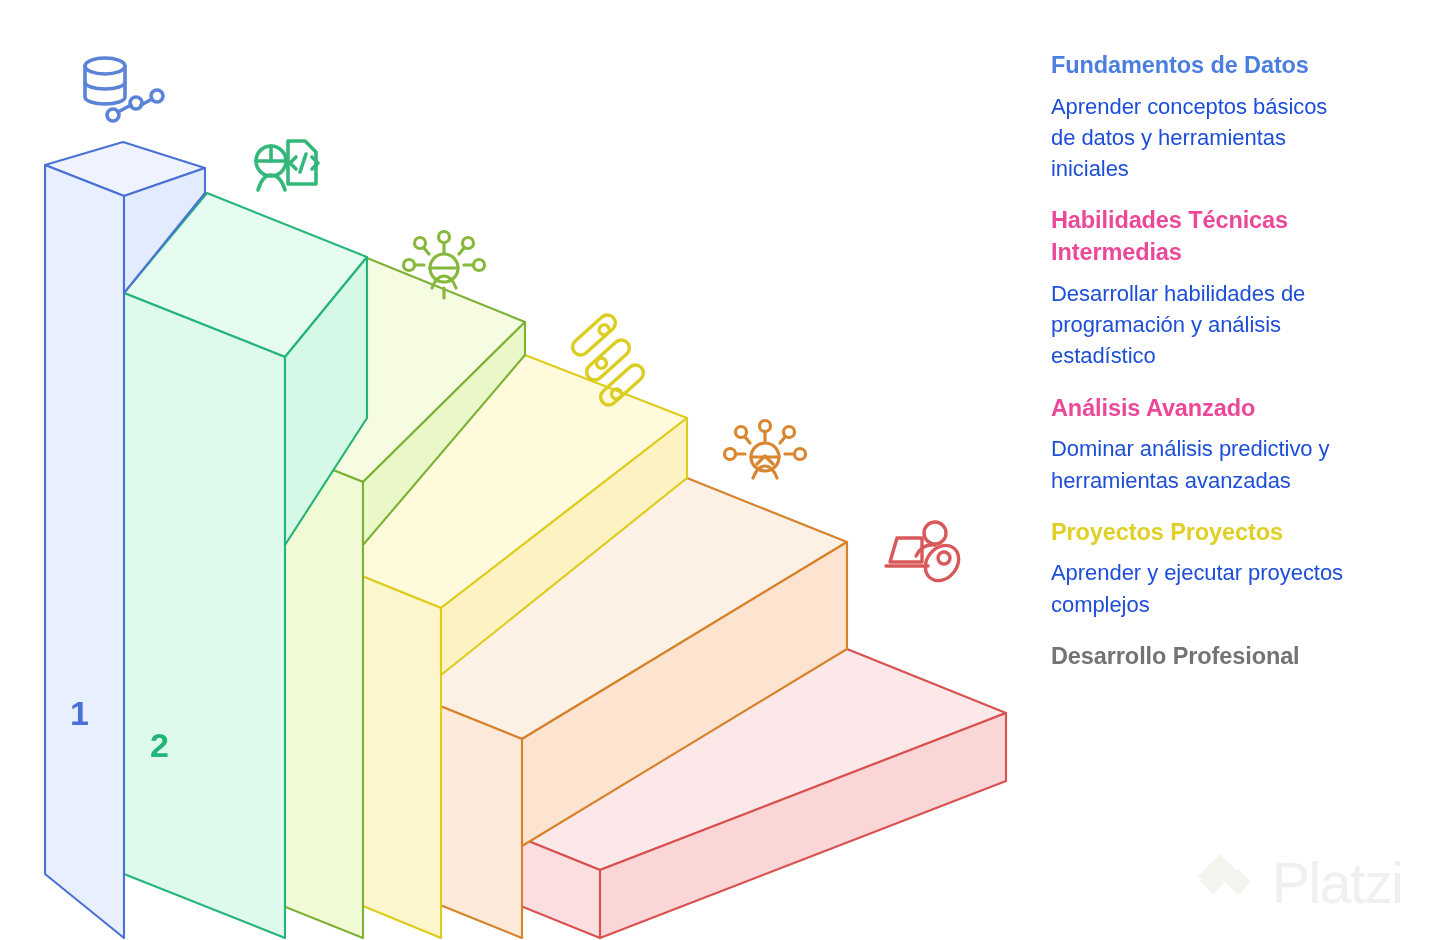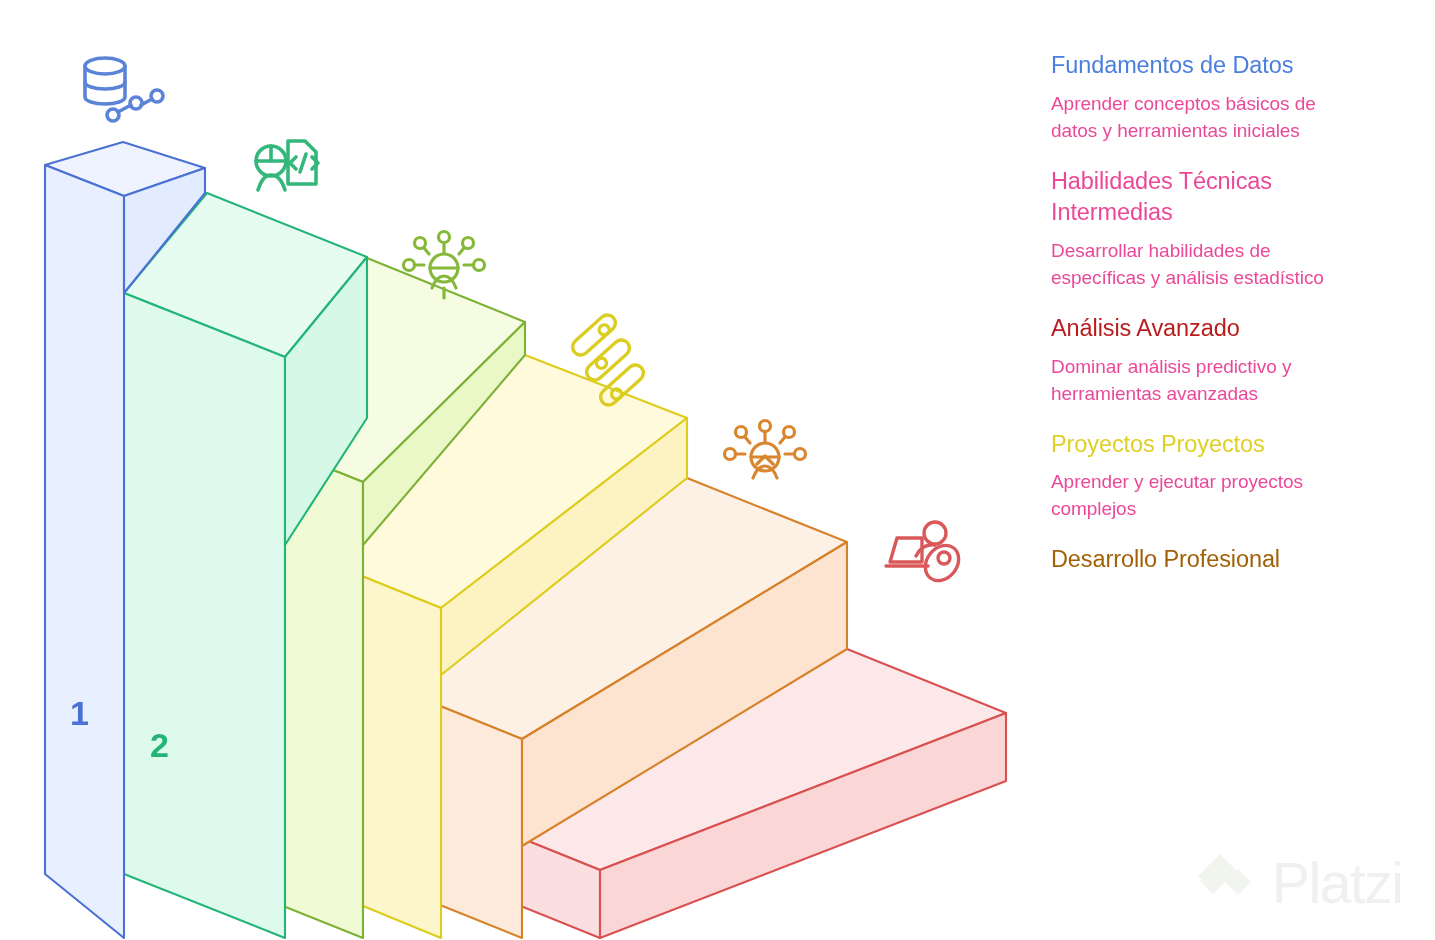--- a/index.html
+++ b/index.html
@@ -29,29 +29,29 @@
   #legend {
     position: absolute;
     left: 1051px;
     top: 50px;
     width: 300px;
   }
   .legend-item { margin-bottom: 21px; }
   .legend-item:last-child { margin-bottom: 0; }
   .legend-title {
     font-size: 23.5px;
-    font-weight: 400;
+    font-weight: 700;
     line-height: 1.35;
     letter-spacing: -0.1px;
     margin-bottom: 9px;
   }
   .legend-desc {
-    font-size: 19px;
+    font-size: 22px;
     line-height: 1.42;
-    color: #ec4899;
+    color: #1d4ed8;
     letter-spacing: -0.05px;
   }
   #watermark {
     position: absolute;
     left: 1196px;
     top: 852px;
     display: flex;
     align-items: center;
     gap: 14px;
     pointer-events: none;
@@ -188,36 +188,36 @@
 
   <div id="legend">
 
     <div class="legend-item">
       <div class="legend-title" style="color:#4a7fe0">Fundamentos de Datos</div>
       <div class="legend-desc">Aprender conceptos básicos de datos y herramientas iniciales</div>
     </div>
 
     <div class="legend-item">
       <div class="legend-title" style="color:#ec4899">Habilidades Técnicas Intermedias</div>
-      <div class="legend-desc">Desarrollar habilidades de específicas y análisis estadístico</div>
-    </div>
-
-    <div class="legend-item">
-      <div class="legend-title" style="color:#b91c1c">Análisis Avanzado</div>
+      <div class="legend-desc">Desarrollar habilidades de programación y análisis estadístico</div>
+    </div>
+
+    <div class="legend-item">
+      <div class="legend-title" style="color:#ec4899">Análisis Avanzado</div>
       <div class="legend-desc">Dominar análisis predictivo y herramientas avanzadas</div>
     </div>
 
     <div class="legend-item">
       <div class="legend-title" style="color:#e0cf24">Proyectos Proyectos</div>
       <div class="legend-desc">Aprender y ejecutar proyectos complejos</div>
     </div>
 
 
     <div class="legend-item">
-      <div class="legend-title" style="color:#a16207">Desarrollo Profesional</div>
+      <div class="legend-title" style="color:#737373">Desarrollo Profesional</div>
     </div>
   </div>
 
   <div id="watermark">
     <svg width="62" height="62" viewBox="0 0 62 62">
       <path d="M29,4 L4,29 L17,42 L29,30 L42,43 L55,30 L42,17 L29,30 L17,17 Z" fill="#f2f4ef" transform="rotate(0 31 31)"></path>
       <path d="M24,2 L2,24 L13,35 L24,24 L35,35 L46,24 L35,13 Z" fill="#f2f5ee"></path>
     </svg>
     <span class="wm-text">Platzi</span>
   </div>

